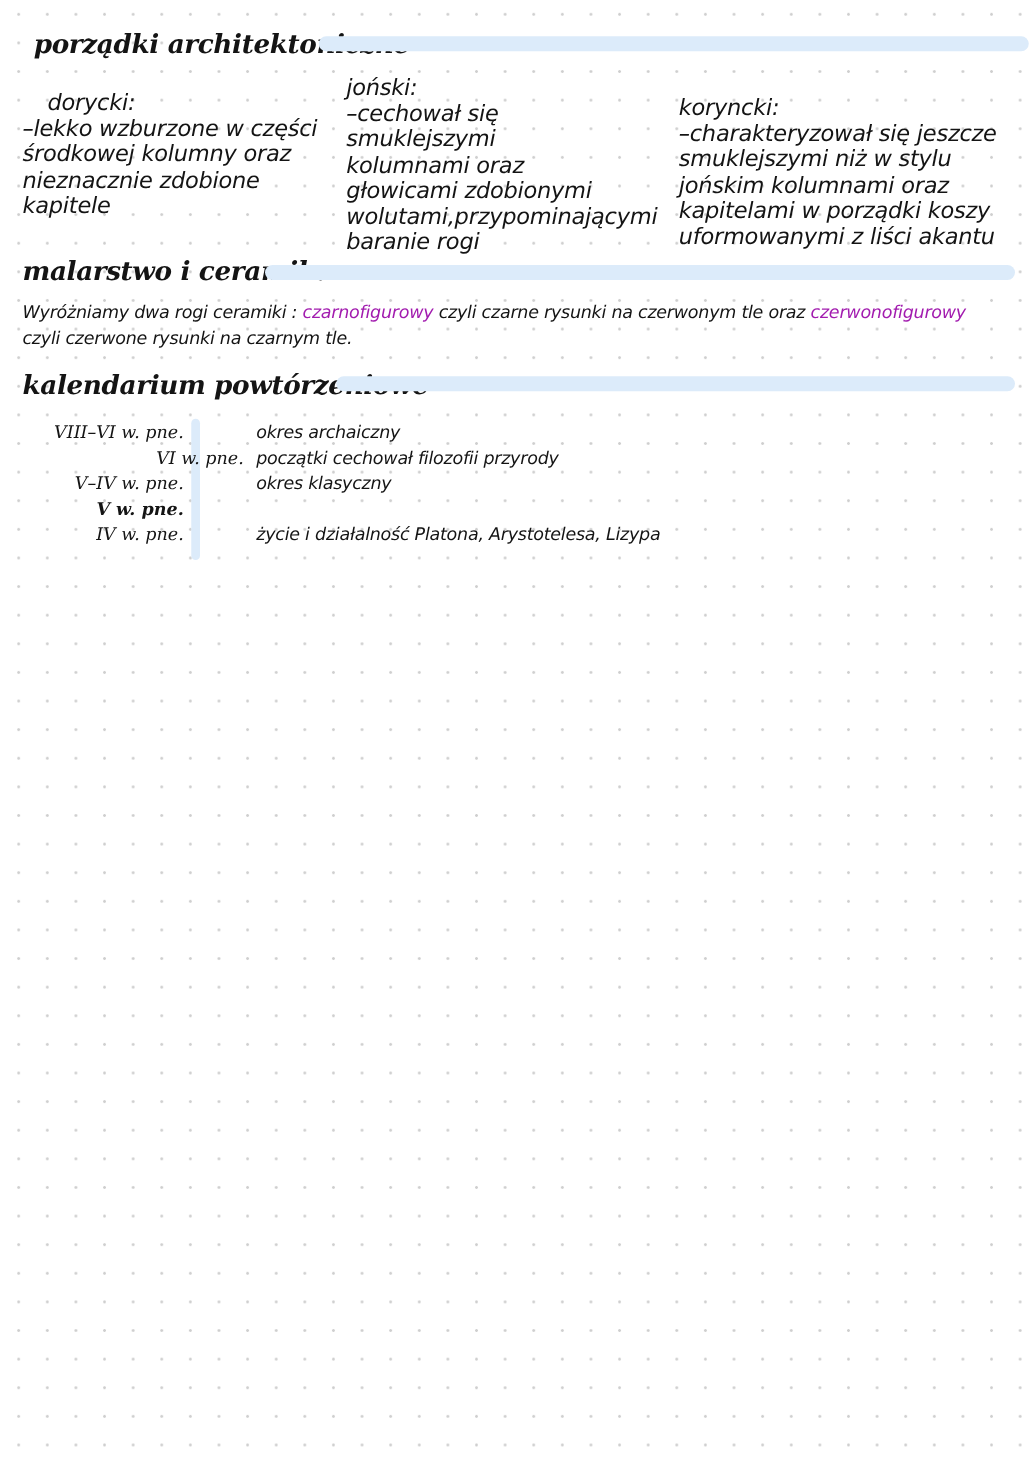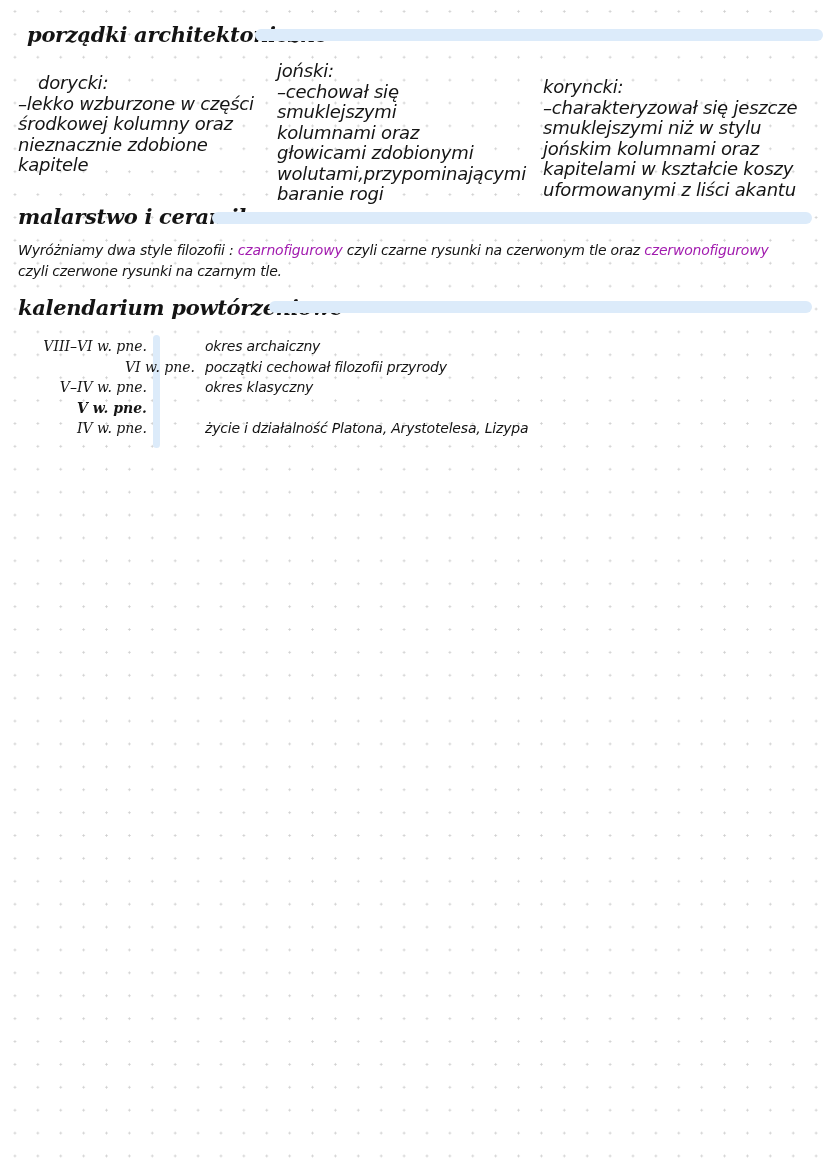--- a/index.html
+++ b/index.html
@@ -111,28 +111,28 @@
   <span class="col-text">–lekko wzburzone w części środkowej kolumny oraz nieznacznie zdobione kapitele</span>
 </div>
 
 <div class="col" style="left:277px; top:61px; width:215px;">
   <span class="col-title">joński:</span>
   <span class="col-text">–cechował się smuklejszymi kolumnami oraz głowicami zdobionymi wolutami,przypominającymi baranie rogi</span>
 </div>
 
 <div class="col" style="left:543px; top:77px; width:255px;">
   <span class="col-title">koryncki:</span>
-  <span class="col-text">–charakteryzował się jeszcze smuklejszymi niż w stylu jońskim kolumnami oraz kapitelami w kształcie koszy uformowanymi z liści akantu</span>
+  <span class="col-text">–charakteryzował się jeszcze smuklejszymi niż w stylu jońskim kolumnami oraz kapitelami w porządki koszy uformowanymi z liści akantu</span>
 </div>
 
 <div class="heading" style="left:18px; top:204px;">malarstwo i ceramika</div>
 <div class="bar" style="left:212px; top:212px; width:600px;"></div>
 
 <div class="para">
-  <span>Wyróżniamy dwa style filozofii : </span><span class="hl">czarnofigurowy</span><span> czyli czarne rysunki na czerwonym tle oraz </span><span class="hl">czerwonofigurowy</span><span> czyli czerwone rysunki na czarnym tle.</span>
+  <span>Wyróżniamy dwa rogi ceramiki : </span><span class="hl">czarnofigurowy</span><span> czyli czarne rysunki na czerwonym tle oraz </span><span class="hl">czerwonofigurowy</span><span> czyli czerwone rysunki na czarnym tle.</span>
 </div>
 
 <div class="heading" style="left:18px; top:295px;">kalendarium powtórzeniowe</div>
 <div class="bar" style="left:269px; top:301px; width:543px;"></div>
 
 <div class="tl-line"></div>
 
 <div class="timeline">
   <div class="tl-row" style="top:0px;">
     <span class="tl-date">VIII–VI w. pne.</span>

